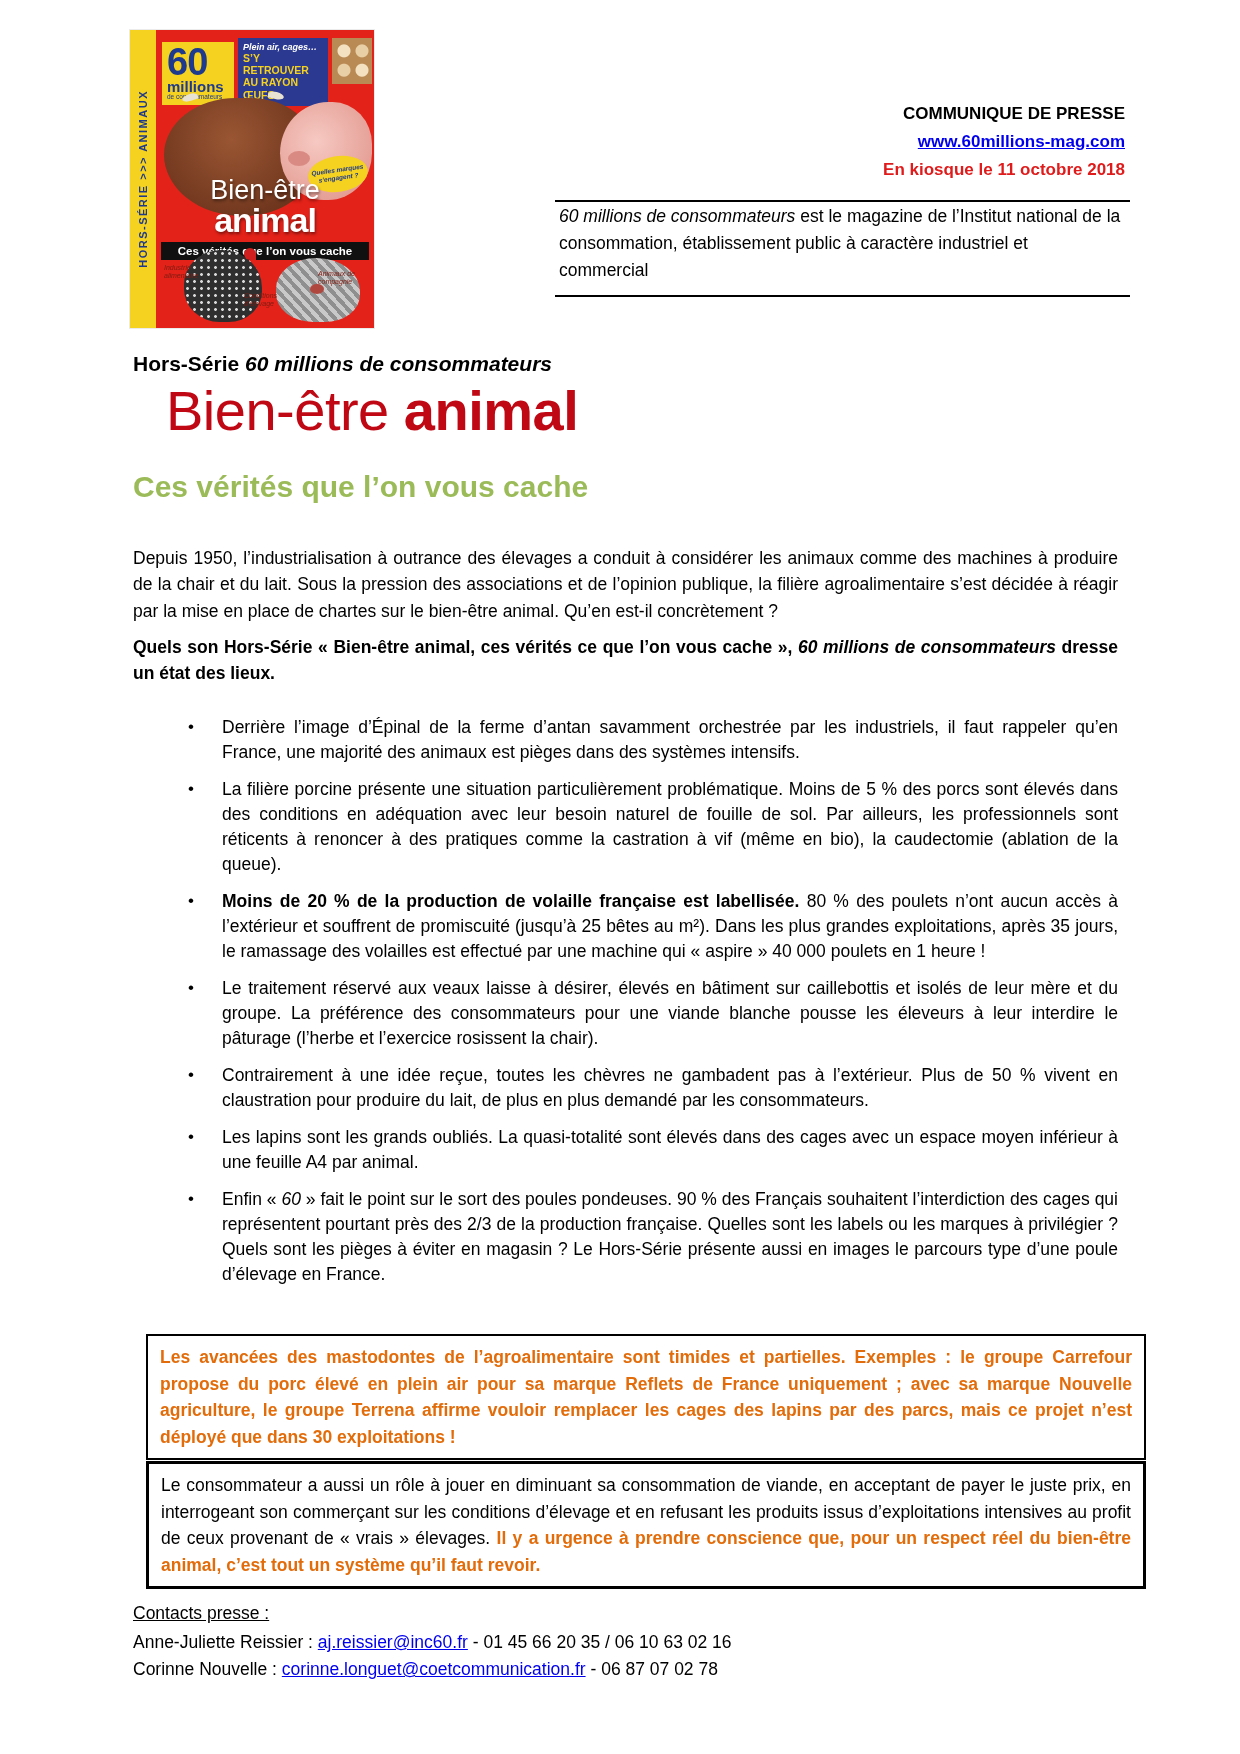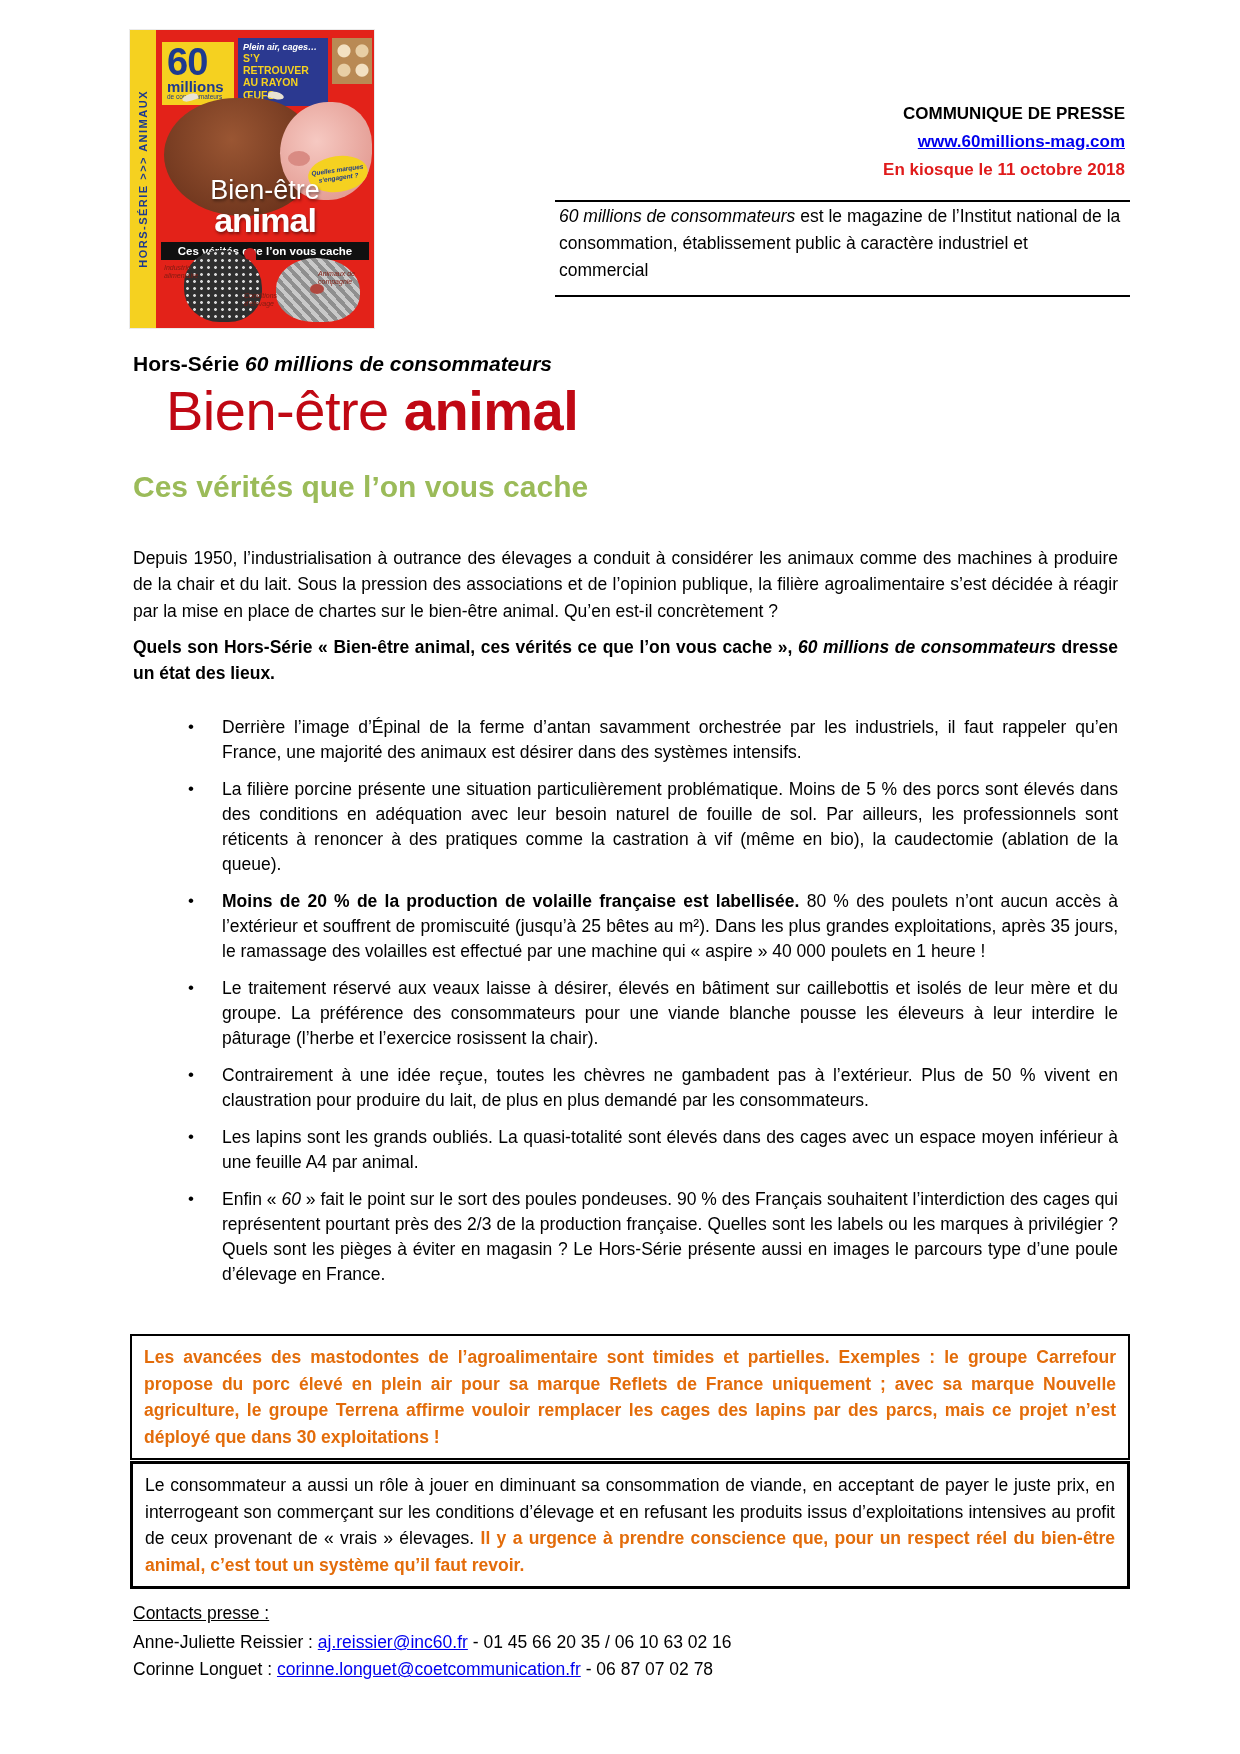--- a/index.html
+++ b/index.html
@@ -80,21 +80,21 @@
   .lead { top:634px; font-size:17.5px; line-height:1.5; text-align:justify; font-weight:bold; }
   .bullets { top:715px; list-style:none; padding-left:55px; font-size:17.5px; line-height:1.43; }
   .bullets li { position:relative; padding-left:34px; margin-bottom:12px; text-align:justify; }
   .bullets li::before { content:"\2022"; position:absolute; left:0; top:0; font-size:17px; }
   
   .seg-b  { font-weight:bold; }
   .seg-i  { font-style:italic; }
   .seg-bi { font-weight:bold; font-style:italic; }
   .seg-ob { font-weight:bold; color:#e36c0a; }
   
-  .frame-box { position:absolute; left:130px; width:1000px; padding:8px 12px;
+  .frame-box { position:absolute; left:146px; width:1000px; padding:8px 12px;
     font-size:17.5px; line-height:1.52; text-align:justify; background:#fff; }
   .box-orange { top:1334px; border:2px solid #000; color:#e36c0a; font-weight:bold; }
   .box-consumer { top:1461px; border:3px solid #000; color:#000; }
   
   .contacts { position:absolute; top:1600px; left:133px; width:985px; text-align:left;
     font-size:17.5px; line-height:1.55; }
   .contacts .heading { text-decoration:underline; display:inline-block; margin-bottom:2px; }
   .contacts a { color:#0000EE; }
 </style>
 </head>
@@ -152,35 +152,35 @@
   <div class="institution-note"><span class="seg-i">60 millions de consommateurs</span><span> est le magazine de l’Institut national de la consommation, établissement public à caractère industriel et commercial</span></div>
 
   <div class="content kicker"><span class="seg-b">Hors-Série </span><span class="seg-bi">60 millions de consommateurs</span></div>
   <div class="content doc-title"><span>Bien-être </span><span class="seg-b">animal</span></div>
   <div class="content doc-subtitle">Ces vérités que l’on vous cache</div>
 
   <div class="content intro">Depuis 1950, l’industrialisation à outrance des élevages a conduit à considérer les animaux comme des machines à produire de la chair et du lait. Sous la pression des associations et de l’opinion publique, la filière agroalimentaire s’est décidée à réagir par la mise en place de chartes sur le bien-être animal. Qu’en est-il concrètement ?</div>
   <div class="content lead"><span class="seg-b">Quels son Hors-Série « Bien-être animal, ces vérités ce que l’on vous cache », </span><span class="seg-bi">60 millions de consommateurs</span><span class="seg-b"> dresse un état des lieux.</span></div>
 
   <ul class="content bullets">
-      <li><span>Derrière l’image d’Épinal de la ferme d’antan savamment orchestrée par les industriels, il faut rappeler qu’en France, une majorité des animaux est désirer dans des systèmes intensifs.</span></li>
+      <li><span>Derrière l’image d’Épinal de la ferme d’antan savamment orchestrée par les industriels, il faut rappeler qu’en France, une majorité des animaux est pièges dans des systèmes intensifs.</span></li>
       <li><span>La filière porcine présente une situation particulièrement problématique. Moins de 5 % des porcs sont élevés dans des conditions en adéquation avec leur besoin naturel de fouille de sol. Par ailleurs, les professionnels sont réticents à renoncer à des pratiques comme la castration à vif (même en bio), la caudectomie (ablation de la queue).</span></li>
       <li><span class="seg-b">Moins de 20 % de la production de volaille française est labellisée. </span><span>80 % des poulets n’ont aucun accès à l’extérieur et souffrent de promiscuité (jusqu’à 25 bêtes au m²). Dans les plus grandes exploitations, après 35 jours, le ramassage des volailles est effectué par une machine qui « aspire » 40 000 poulets en 1 heure !</span></li>
       <li><span>Le traitement réservé aux veaux laisse à désirer, élevés en bâtiment sur caillebottis et isolés de leur mère et du groupe. La préférence des consommateurs pour une viande blanche pousse les éleveurs à leur interdire le pâturage (l’herbe et l’exercice rosissent la chair).</span></li>
       <li><span>Contrairement à une idée reçue, toutes les chèvres ne gambadent pas à l’extérieur. Plus de 50 % vivent en claustration pour produire du lait, de plus en plus demandé par les consommateurs.</span></li>
       <li><span>Les lapins sont les grands oubliés. La quasi-totalité sont élevés dans des cages avec un espace moyen inférieur à une feuille A4 par animal.</span></li>
       <li><span>Enfin « </span><span class="seg-i">60</span><span> » fait le point sur le sort des poules pondeuses. 90 % des Français souhaitent l’interdiction des cages qui représentent pourtant près des 2/3 de la production française. Quelles sont les labels ou les marques à privilégier ? Quels sont les pièges à éviter en magasin ? Le Hors-Série présente aussi en images le parcours type d’une poule d’élevage en France.</span></li>
     </ul>
 
   <div class="frame-box box-orange"><span class="seg-ob">Les avancées des mastodontes de l’agroalimentaire sont timides et partielles. Exemples : le groupe Carrefour propose du porc élevé en plein air pour sa marque Reflets de France uniquement ; avec sa marque Nouvelle agriculture, le groupe Terrena affirme vouloir remplacer les cages des lapins par des parcs, mais ce projet n’est déployé que dans 30 exploitations !</span></div>
   <div class="frame-box box-consumer"><span>Le consommateur a aussi un rôle à jouer en diminuant sa consommation de viande, en acceptant de payer le juste prix, en interrogeant son commerçant sur les conditions d’élevage et en refusant les produits issus d’exploitations intensives au profit de ceux provenant de « vrais » élevages. </span><span class="seg-ob">Il y a urgence à prendre conscience que, pour un respect réel du bien-être animal, c’est tout un système qu’il faut revoir.</span></div>
 
   <div class="contacts">
     <span class="heading">Contacts presse :</span><br>
     <span>
       <span>Anne-Juliette Reissier : </span><a href="#">aj.reissier@inc60.fr</a><span> - 01 45 66 20 35 / 06 10 63 02 16</span>
     </span><br>
     <span>
-      <span>Corinne Longuet : </span><a href="#">corinne.longuet@coetcommunication.fr</a><span> - 06 87 07 02 78</span>
+      <span>Corinne Nouvelle : </span><a href="#">corinne.longuet@coetcommunication.fr</a><span> - 06 87 07 02 78</span>
     </span>
   </div>
 
 </div>
 
 </body></html>

